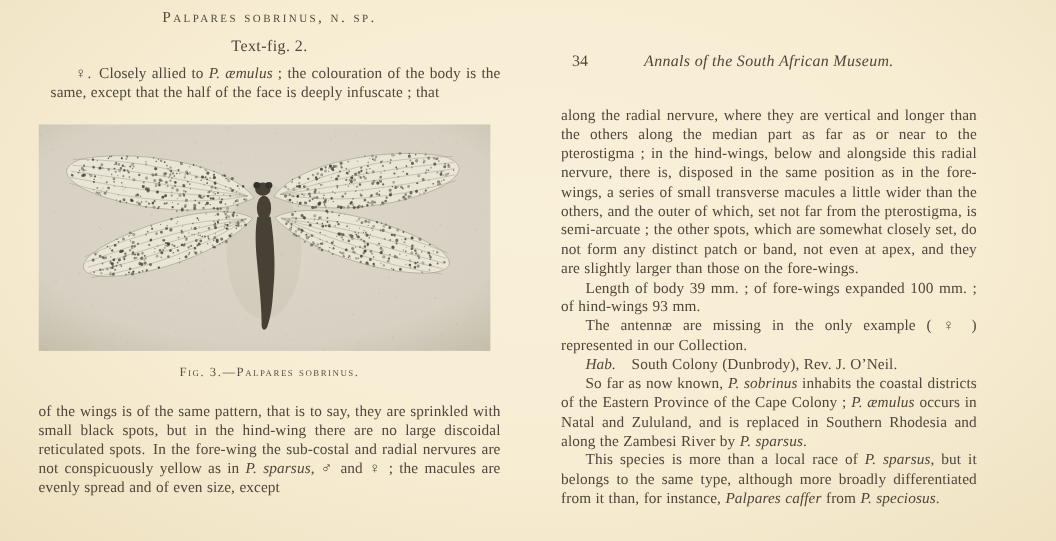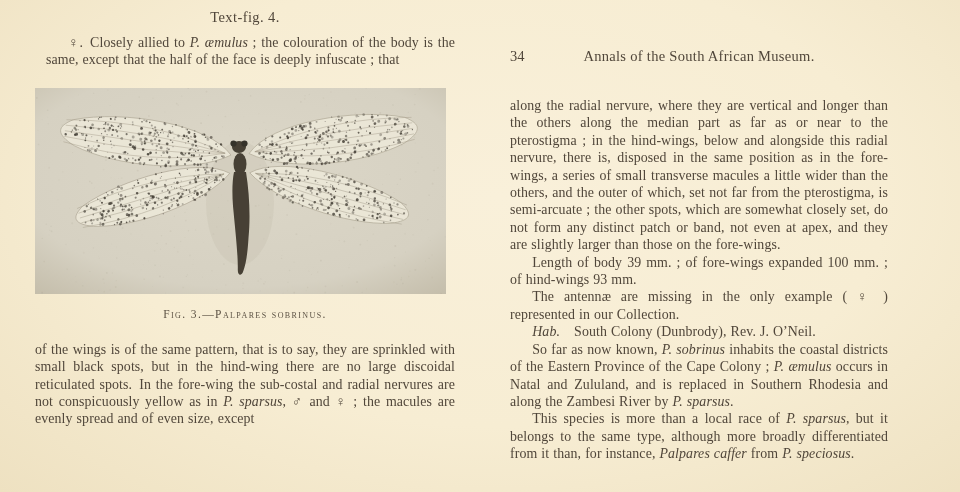--- a/index.html
+++ b/index.html
@@ -26,32 +26,33 @@
   .indent { text-indent:1.6em; }
   .intro { margin-top:8px;margin-left:11px; }
 
   .figure { margin-top:19px; width:411px; height:206px; }
   .figure svg { display:block; }
   .caption { margin-top:14px; text-align:center; font-variant:small-caps;
              font-size:11.5px; letter-spacing:1.4px; color:#5c5244; }
   .cont { margin-top:21px; }
 
   .runhead { margin-top:48px; position:relative; height:19px; }
-  .pagenum { position:absolute; left:0; top:0; font-size:14.5px; }
-  .runtitle { display:block; text-align:center; 
+  .pagenum { position:absolute; left:10px; top:0; font-size:14.5px; }
+  .runtitle { display:block; text-align:center; font-style:italic;
               font-size:14.5px; letter-spacing:.3px; }
   .textblock { margin-top:30px; }
   .textblock p { margin:0; }
 </style>
 </head>
 <body>
 
 <div class="page page-left">
   <div class="col">
-    <div class="subheading">Text-fig. 4.</div>
+    <div class="heading">Palpares sobrinus, n. sp.</div>
+    <div class="subheading">Text-fig. 2.</div>
     <p class="para indent intro"><span>♀. Closely allied to </span><i>P. æmulus</i><span> ; the colouration of the body is the same, except that the half of the face is deeply infuscate ; that</span></p>
     <div class="figure">
       <svg id="figsvg" width="411" height="206" viewBox="0 0 411 206">
           <defs>
             <radialGradient id="figbg" cx="50%" cy="42%" r="78%">
               <stop offset="0%" stop-color="#dcd7c8"></stop>
               <stop offset="70%" stop-color="#d6d1c2"></stop>
               <stop offset="100%" stop-color="#c3bca9"></stop>
             </radialGradient>
             <filter id="soft" x="-5%" y="-5%" width="110%" height="110%">

